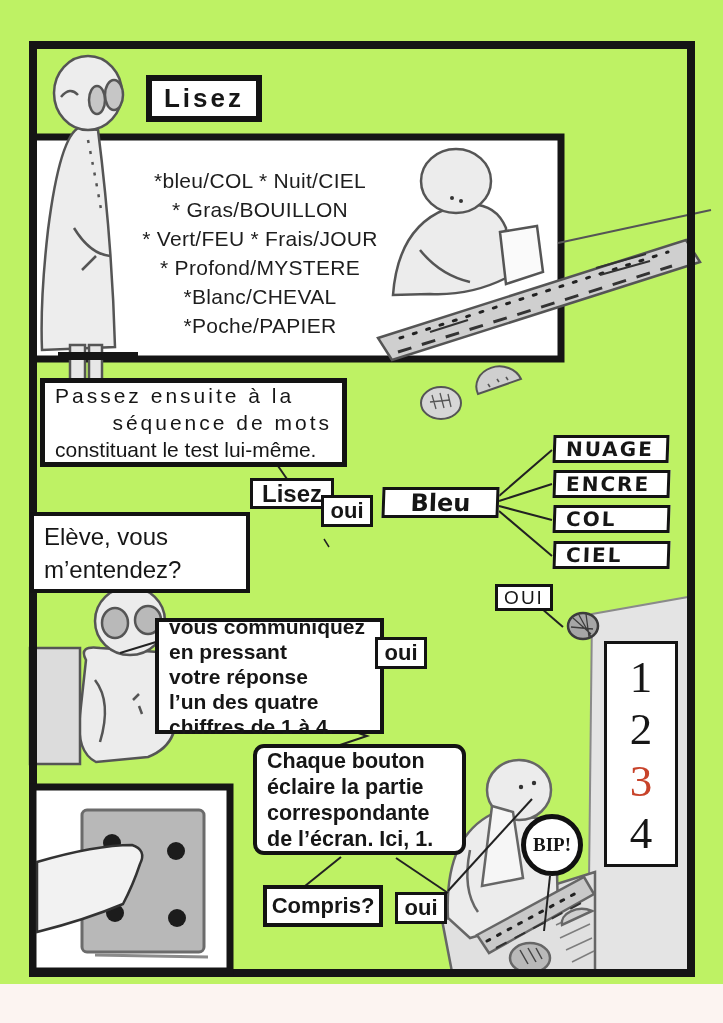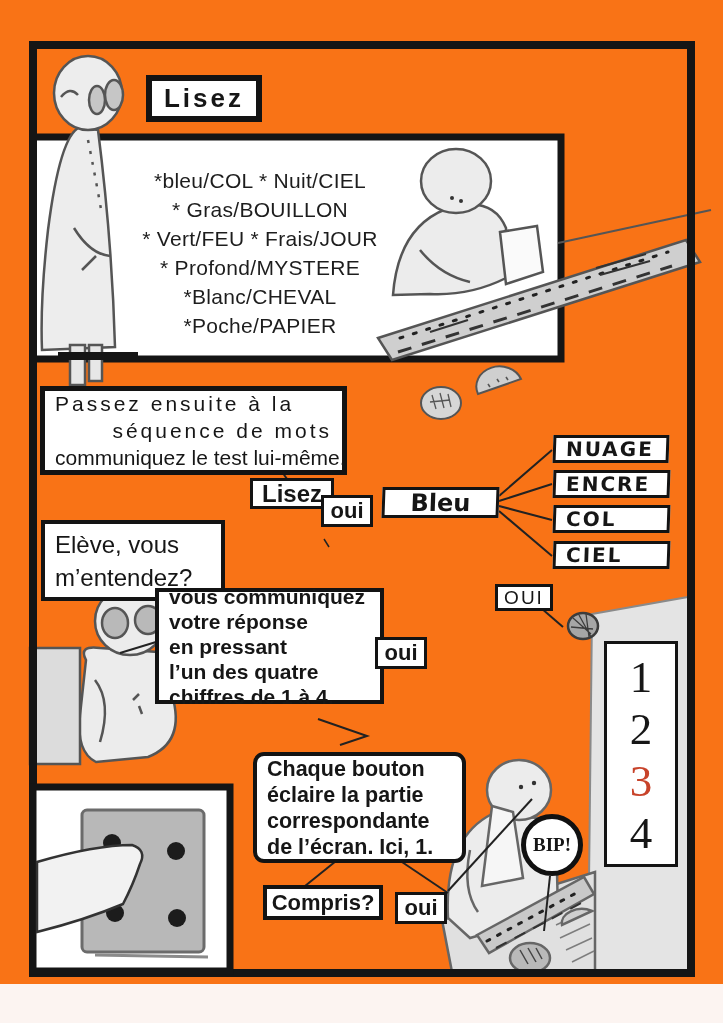--- a/index.html
+++ b/index.html
@@ -1,26 +1,26 @@
 <!DOCTYPE html>
 <html><head>
 <meta charset="utf-8">
 <style>
   html,body{margin:0;padding:0;background:#ffffff;}
-  #page{position:relative;width:723px;height:1023px;background:#f97316;overflow:hidden;
+  #page{position:relative;width:723px;height:1023px;background:#bef264;overflow:hidden;
         font-family:"Liberation Sans", sans-serif;color:#161616;}
   .abs{position:absolute;}
   svg{position:absolute;left:0;top:0;}
   .box{position:absolute;background:#fff;border:3px solid #131313;box-sizing:border-box;
        display:flex;flex-direction:column;justify-content:center;}
   .box .ln{white-space:nowrap;}
   .sign{border-width:6px;font-weight:bold;font-size:26px;letter-spacing:3px;align-items:center;}
   .b4{border-width:4px;}
   .b5{border-width:5px;}
-  .speech{padding:6px 10px;font-size:21px;line-height:27px;margin-top:8px;}
+  .speech{padding:6px 10px;font-size:21px;line-height:27px;}
   .bold{font-weight:bold;}
   .hand{font-family:"DejaVu Sans", sans-serif;font-weight:600;transform:skewX(-2deg);}
   .oui{font-weight:bold;font-size:22px;align-items:center;}
   .wordbox{font-size:20px;letter-spacing:2px;padding-left:10px;}
   .boardtext{position:absolute;left:88px;top:166px;width:344px;text-align:center;
              font-size:21px;line-height:29px;letter-spacing:0.3px;color:#1d1d1d;}
   #digitpanel{position:absolute;left:604px;top:641px;width:74px;height:226px;background:#fff;
               border:3px solid #131313;box-sizing:border-box;display:flex;flex-direction:column;
               justify-content:space-between;align-items:center;padding:10px 0 8px 0;
               font-family:"Liberation Serif", serif;font-size:45px;line-height:46px;}
@@ -156,21 +156,21 @@
     <div class="ln">* Gras/BOUILLON</div>
     <div class="ln">* Vert/FEU * Frais/JOUR</div>
     <div class="ln">* Profond/MYSTERE</div>
     <div class="ln">*Blanc/CHEVAL</div>
     <div class="ln">*Poche/PAPIER</div>
   </div>
 
   <div class="box b5 speech" style="left:40px;top:378px;width:307px;height:89px;">
     <div class="ln" style="letter-spacing:3px;">Passez ensuite à la</div>
     <div class="ln" style="letter-spacing:3px;text-align:right;">séquence de mots</div>
-    <div class="ln">communiquez le test lui-même.</div>
+    <div class="ln">constituant le test lui-même.</div>
   </div>
 
   <div class="box oui" style="left:250px;top:478px;width:84px;height:31px;font-size:24px;">
     <div class="ln">Lisez</div>
   </div>
 
   <div class="box oui" style="left:321px;top:495px;width:52px;height:32px;">
     <div class="ln">oui</div>
   </div>
 
@@ -184,29 +184,29 @@
   <div class="box hand wordbox" style="left:553px;top:470px;width:117px;height:28px;">
     <div class="ln">ENCRE</div>
   </div>
   <div class="box hand wordbox" style="left:553px;top:505px;width:117px;height:28px;">
     <div class="ln">COL</div>
   </div>
   <div class="box hand wordbox" style="left:553px;top:541px;width:117px;height:28px;">
     <div class="ln">CIEL</div>
   </div>
 
-  <div class="box b4 speech" style="left:41px;top:512px;width:184px;height:81px;font-size:24px;line-height:33px;">
+  <div class="box b4 speech" style="left:30px;top:512px;width:220px;height:81px;font-size:24px;line-height:33px;">
     <div class="ln">Elève, vous</div>
     <div class="ln">m’entendez?</div>
   </div>
 
-  <div class="box b4 speech bold" style="left:155px;top:580px;width:229px;height:116px;line-height:25px;">
+  <div class="box b4 speech bold" style="left:155px;top:618px;width:229px;height:116px;line-height:25px;">
     <div class="ln">vous communiquez</div>
+    <div class="ln">en pressant</div>
     <div class="ln">votre réponse</div>
-    <div class="ln">en pressant</div>
     <div class="ln">l’un des quatre</div>
     <div class="ln">chiffres de 1 à 4.</div>
   </div>
 
   <div class="box oui" style="left:375px;top:637px;width:52px;height:32px;">
     <div class="ln">oui</div>
   </div>
 
   <div class="box" style="left:495px;top:584px;width:58px;height:27px;font-size:19px;letter-spacing:2px;align-items:center;border-width:3px;">
     <div class="ln">OUI</div>
@@ -219,21 +219,21 @@
     <div>4</div>
   </div>
 
   <div class="box b4 speech bold" style="left:253px;top:744px;width:213px;height:111px;line-height:26px;font-size:21.5px;border-radius:11px;">
     <div class="ln">Chaque bouton</div>
     <div class="ln">éclaire la partie</div>
     <div class="ln">correspondante</div>
     <div class="ln">de l’écran. Ici, 1.</div>
   </div>
 
-  <div class="box b4 oui" style="left:263px;top:885px;width:120px;height:35px;">
+  <div class="box b4 oui" style="left:263px;top:885px;width:120px;height:42px;">
     <div class="ln">Compris?</div>
   </div>
 
   <div class="box oui" style="left:395px;top:892px;width:52px;height:32px;">
     <div class="ln">oui</div>
   </div>
 
   <div id="bip">
     <span>BIP!</span>
   </div>

